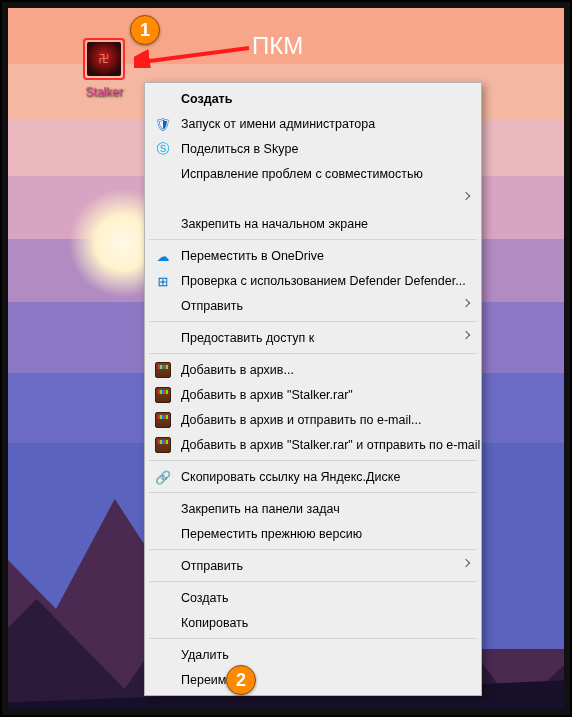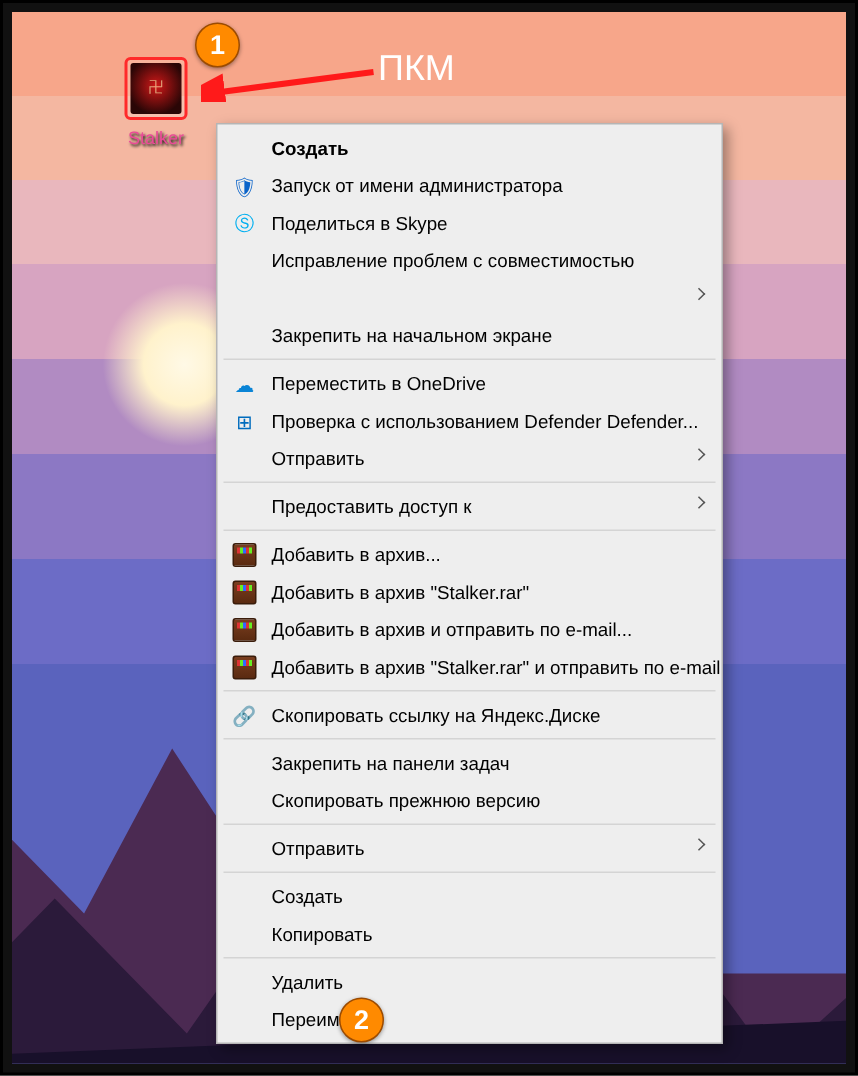--- a/index.html
+++ b/index.html
@@ -242,21 +242,21 @@
     <div class="sep"></div>
     <div class="mi">
       <span class="ico ic-yd">🔗</span>
       <span class="txt">Скопировать ссылку на Яндекс.Диске</span>
       </div>
     <div class="sep"></div>
     <div class="mi">
         <span class="txt">Закрепить на панели задач</span>
       </div>
     <div class="mi">
-        <span class="txt">Скопировать прежнюю версию</span>
+        <span class="txt">Переместить прежнюю версию</span>
       </div>
     <div class="sep"></div>
     <div class="mi">
         <span class="txt">Отправить</span>
         <span class="arrow"></span>
       </div>
     <div class="sep"></div>
     <div class="mi">
         <span class="txt">Создать</span>
       </div>

